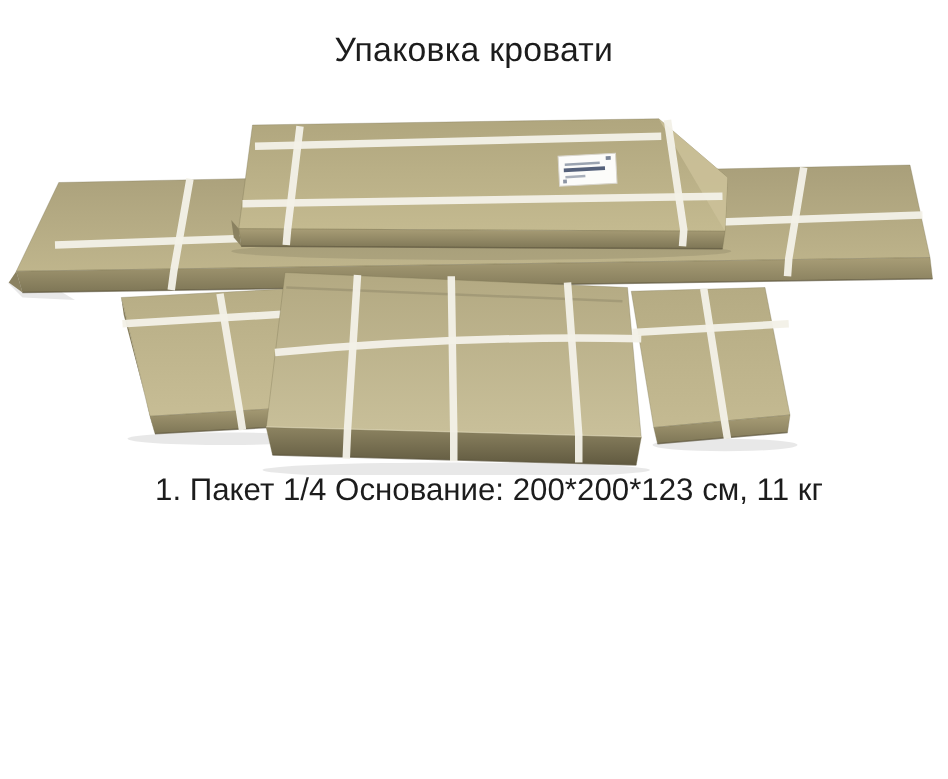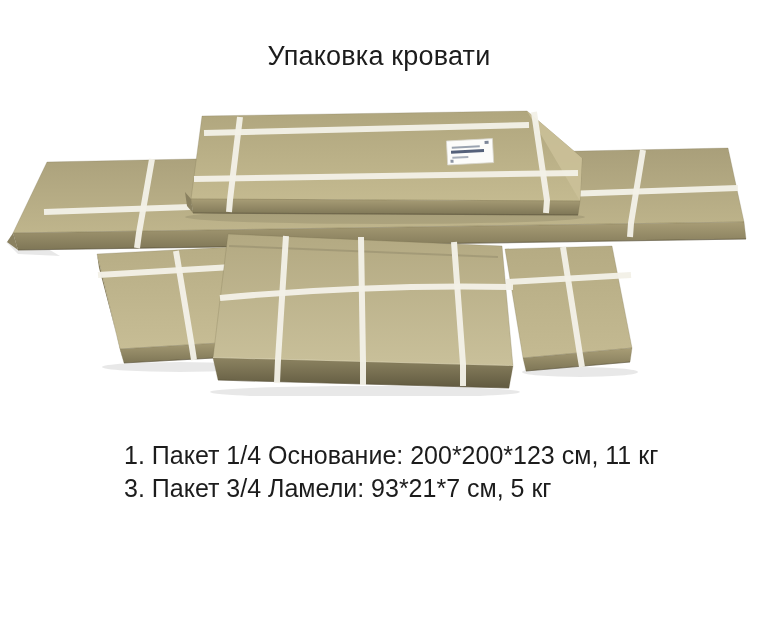--- a/index.html
+++ b/index.html
@@ -11,37 +11,37 @@
   html,body{margin:0;padding:0;}
   body{
     width:758px;height:623px;
     background:var(--bg);
     font-family:"Liberation Sans", sans-serif;
     color:var(--text);
     overflow:hidden;
   }
   .page{position:relative;width:758px;height:623px;}
   .title{
-    margin:16px;
+    margin:0;
     padding-top:25px;
     text-align:center;
     font-size:27px;
     font-weight:400;
     letter-spacing:0.2px;
     color:var(--text);
   }
   .photo{
     position:absolute;
     left:0; top:80px;
     width:758px; height:300px;
     display:block;
   }
   .list{
     position:absolute;
-    left:124px; top:423px;
+    left:124px; top:376px;
     font-size:25px;
     line-height:33px;
     white-space:nowrap;
     color:var(--text);
   }
   
   .strap{stroke:var(--strap);stroke-width:6;fill:none;stroke-linecap:butt;opacity:.96;}
   .face{stroke:#746c4c;stroke-opacity:.30;stroke-width:.8;}
   .edge{fill:none;stroke:#57513a;stroke-width:1.2;stroke-opacity:.55;}
   .lightedge{fill:none;stroke:#d9d2b1;stroke-width:2;stroke-opacity:.9;}
@@ -148,16 +148,15 @@
       <path class="edge" d="M 218,284 L 509,292"></path>
       <path class="strap" d="M 286,140 L 278,264 L 277,287"></path>
       <path class="strap" d="M 361,141 L 363,266 L 363,289"></path>
       <path class="strap" d="M 454,146 L 463,268 L 463,290"></path>
       <path class="strap" d="M 220,202 Q 370,188 513,191"></path>
     </g>
   </svg>
 
   <div class="list">
     <div class="list-line">1. Пакет 1/4 Основание: 200*200*123 см, 11 кг</div>
-    <div class="list-line">3. Пакет 3/4 Ламели: 93*21*7 см, 5 кг</div>
   </div>
 
 </div>
 
 </body></html>

